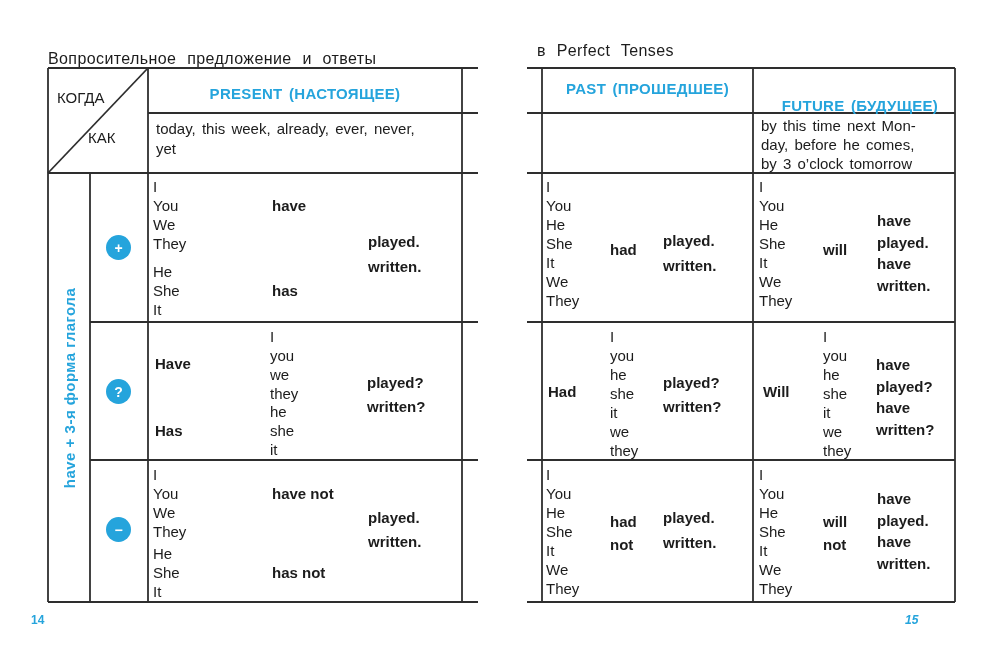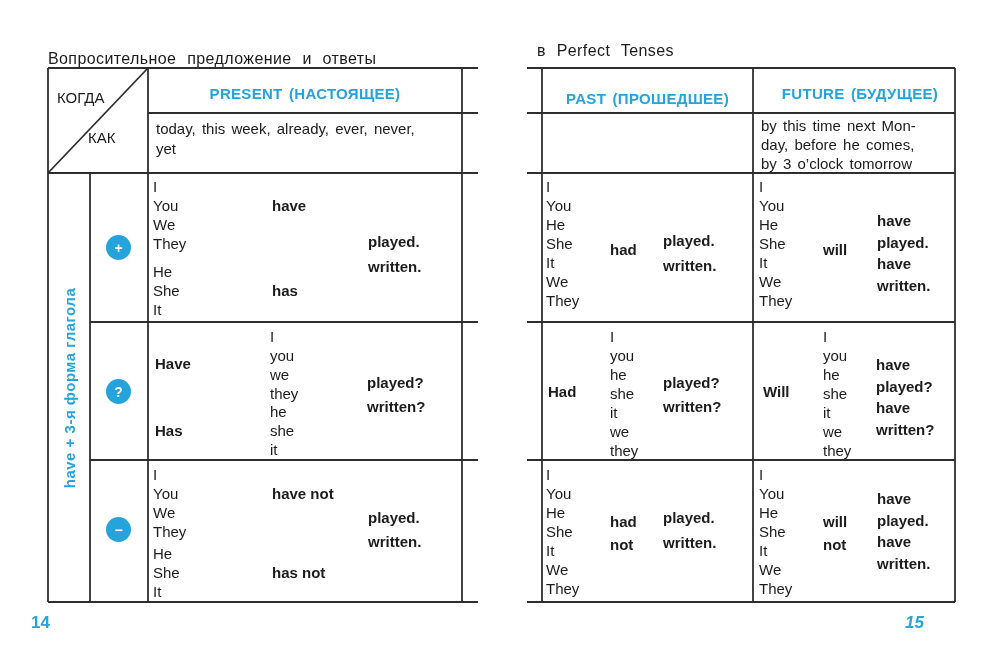--- a/index.html
+++ b/index.html
@@ -24,21 +24,21 @@
     position:absolute; width:25px; height:25px; border-radius:50%;
     background:var(--accent); color:#fff; font-weight:700; font-size:14px;
     display:flex; align-items:center; justify-content:center; line-height:1;
   }
   .vlabel {
     position:absolute; left:69px; top:388px;
     transform:translate(-50%,-50%) rotate(-90deg);
     white-space:nowrap; font-weight:700; font-size:15px; letter-spacing:.5px;
     color:var(--accent);
   }
-  .pagenum { position:absolute; font-weight:700; font-size:17px; color:var(--accent); }
+  .pagenum { position:absolute; font-weight:700; font-size:12px; color:var(--accent); }
 </style>
 </head>
 <body>
 
 <div class="sheet">
 
   <svg class="grid" viewBox="0 0 1001 649" xmlns="http://www.w3.org/2000/svg">
     <g stroke="#2e2e2e" stroke-width="1.8" fill="none">
 
       <line x1="48" y1="68" x2="478" y2="68"></line>
@@ -109,22 +109,22 @@
 We
 They</div>
   <div class="txt" style="left:153px; top:544px;">He
 She
 It</div>
   <div class="txt bold" style="left:272px; top:484px;">have not</div>
   <div class="txt bold" style="left:272px; top:563px;">has not</div>
   <div class="txt bold lh24" style="left:368px; top:506px;">played.
 written.</div>
 
-  <div class="hdr" style="left:542px; top:90px; width:211px;">PAST (ПРОШЕДШЕЕ)</div>
-  <div class="hdr" style="left:753px; top:85px; width:214px;">FUTURE (БУДУЩЕЕ)</div>
+  <div class="hdr" style="left:542px; top:80px; width:211px;">PAST (ПРОШЕДШЕЕ)</div>
+  <div class="hdr" style="left:753px; top:97px; width:214px;">FUTURE (БУДУЩЕЕ)</div>
   <div class="txt time" style="left:761px; top:116px; width:192px;">by this time next Mon-
 day, before he comes,
 by 3 o’clock tomorrow</div>
 
   <div class="txt" style="left:546px; top:177px;">I
 You
 He
 She
 It
 We

